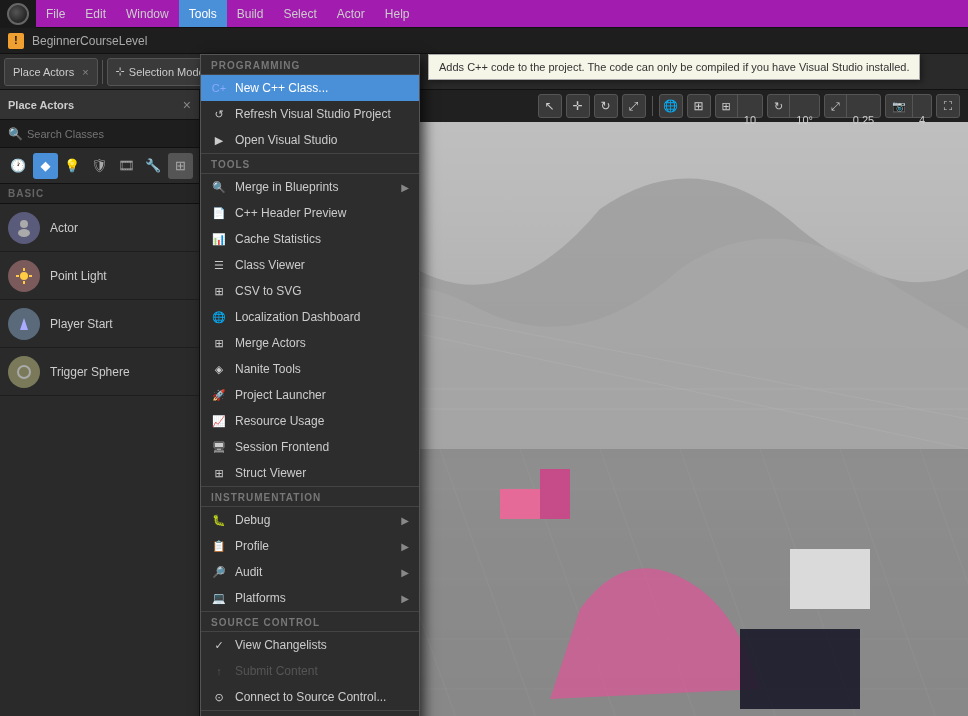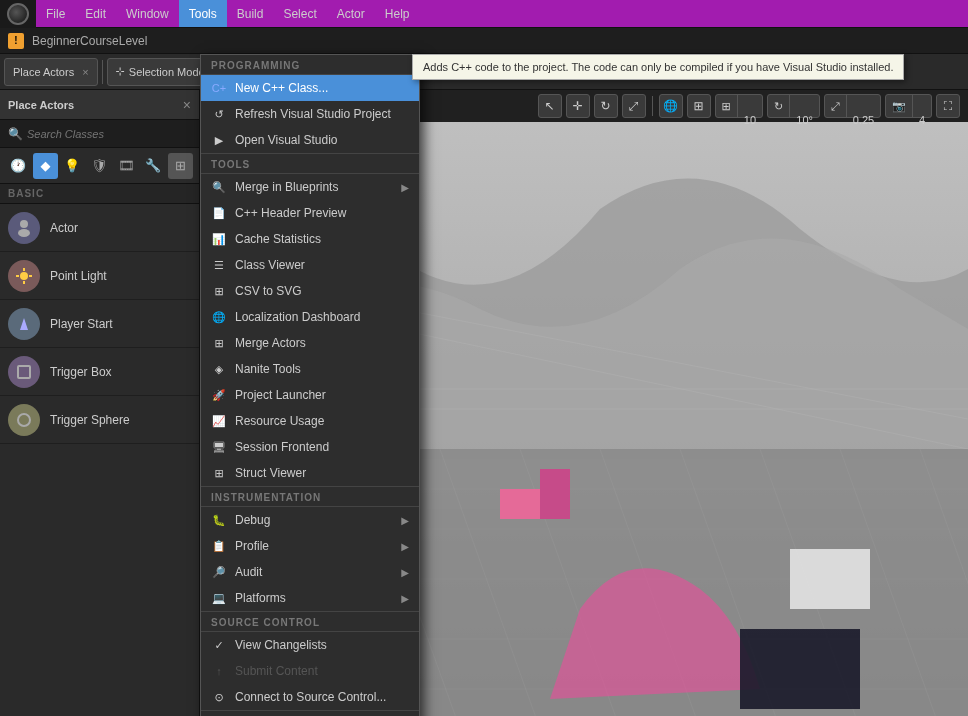--- a/index.html
+++ b/index.html
@@ -140,21 +140,20 @@
       gap: 4px;
       border-bottom: 1px solid #111;
     }
     .search-input {
       background: transparent;
       border: none;
       color: #aaa;
       font-size: 11px;
       width: 100%;
       outline: none;
-      font-style: italic;
     }
     .icon-row {
       height: 36px;
       background: #2a2a2a;
       display: flex;
       align-items: center;
       padding: 0 6px;
       gap: 2px;
       border-bottom: 1px solid #111;
     }
@@ -331,21 +330,21 @@
     .dropdown-item .arrow-right {
       margin-left: auto;
       color: #888;
       font-size: 10px;
     }
 
     
     .tooltip-box {
       position: absolute;
       top: 54px;
-      left: 412px;
+      left: 428px;
       background: #f5f5e8;
       border: 1px solid #aaa;
       padding: 6px 10px;
       color: #333;
       font-size: 11px;
       max-width: 520px;
       z-index: 200;
       box-shadow: 2px 2px 6px rgba(0,0,0,0.4);
     }
 
@@ -440,28 +439,20 @@
       </div>
       <div class="actor-item">
         <div class="actor-avatar avatar-playerstart">
           <svg width="20" height="20" viewBox="0 0 20 20">
               <polygon points="6,16 10,4 14,16" fill="#aaf"></polygon>
             </svg>
         </div>
         <span class="actor-name">Player Start</span>
       </div>
       <div class="actor-item">
-        <div class="actor-avatar avatar-triggerbox">
-          <svg width="20" height="20" viewBox="0 0 20 20">
-              <rect x="4" y="4" width="12" height="12" rx="1" fill="none" stroke="#aaa" stroke-width="2"></rect>
-            </svg>
-        </div>
-        <span class="actor-name">Trigger Box</span>
-      </div>
-      <div class="actor-item">
         <div class="actor-avatar avatar-triggersphere">
           <svg width="20" height="20" viewBox="0 0 20 20">
               <circle cx="10" cy="10" r="6" fill="none" stroke="#aaa" stroke-width="2"></circle>
             </svg>
         </div>
         <span class="actor-name">Trigger Sphere</span>
       </div>
     </div>
   </div>
 

